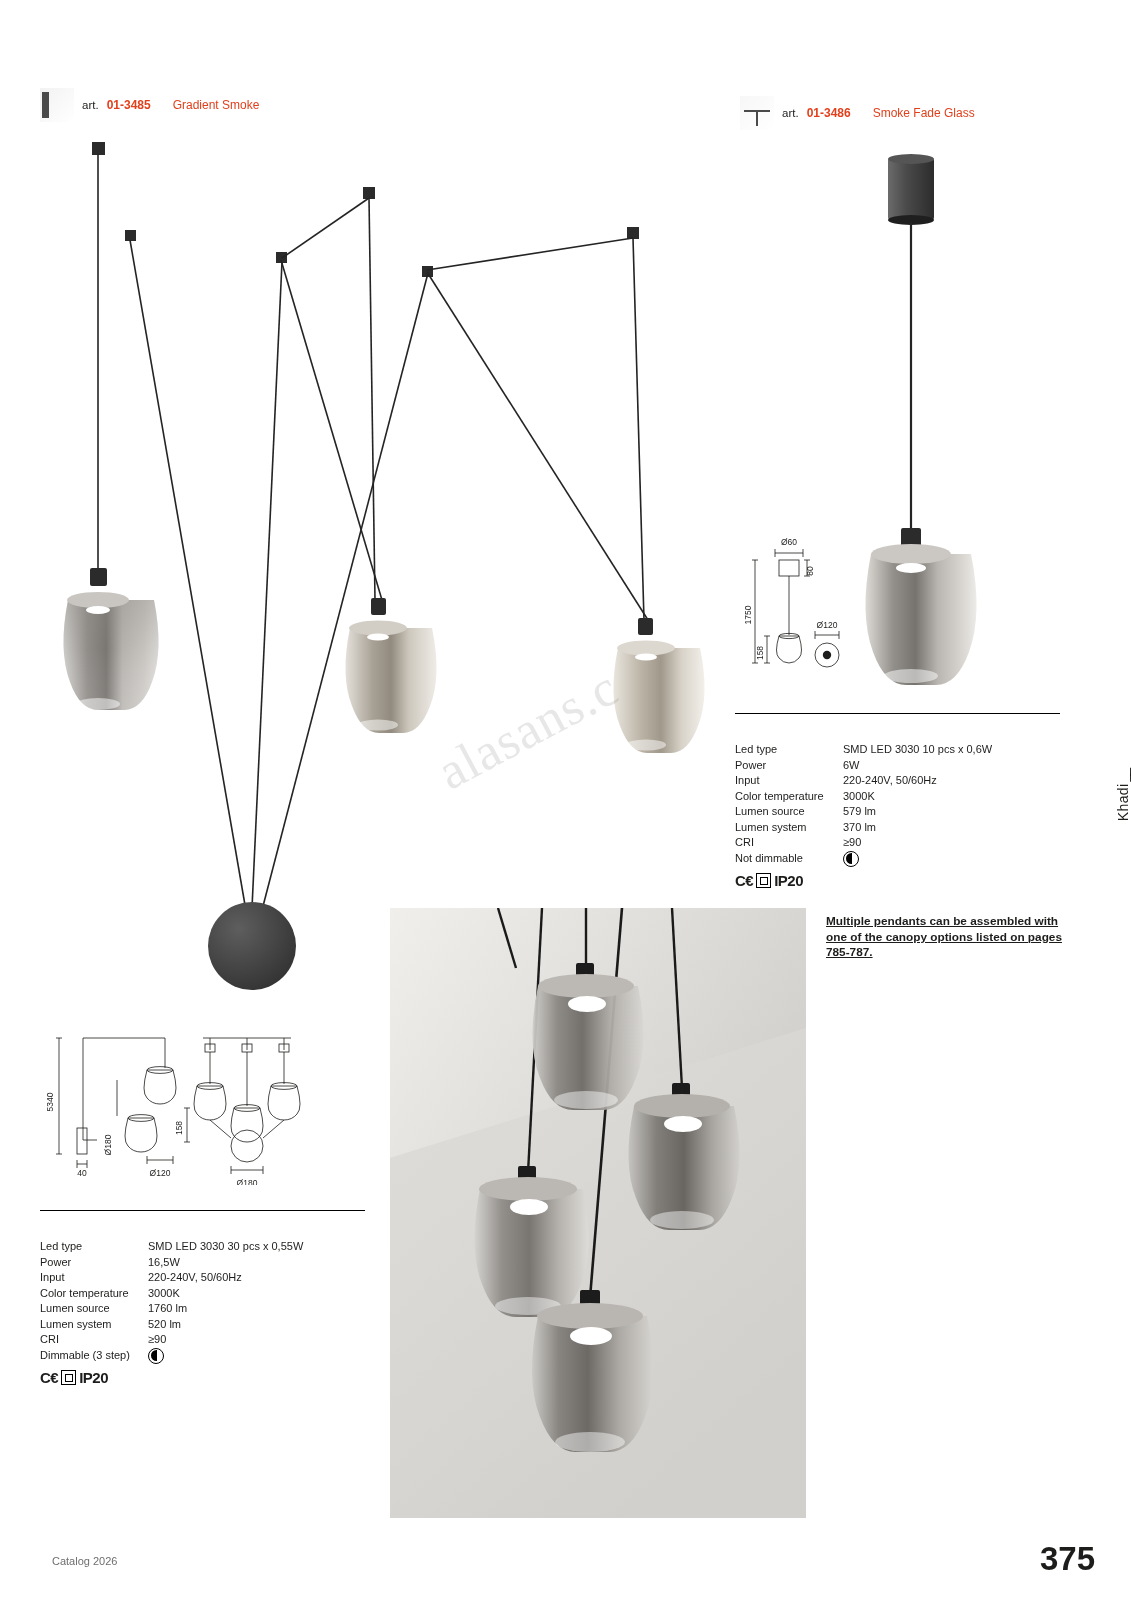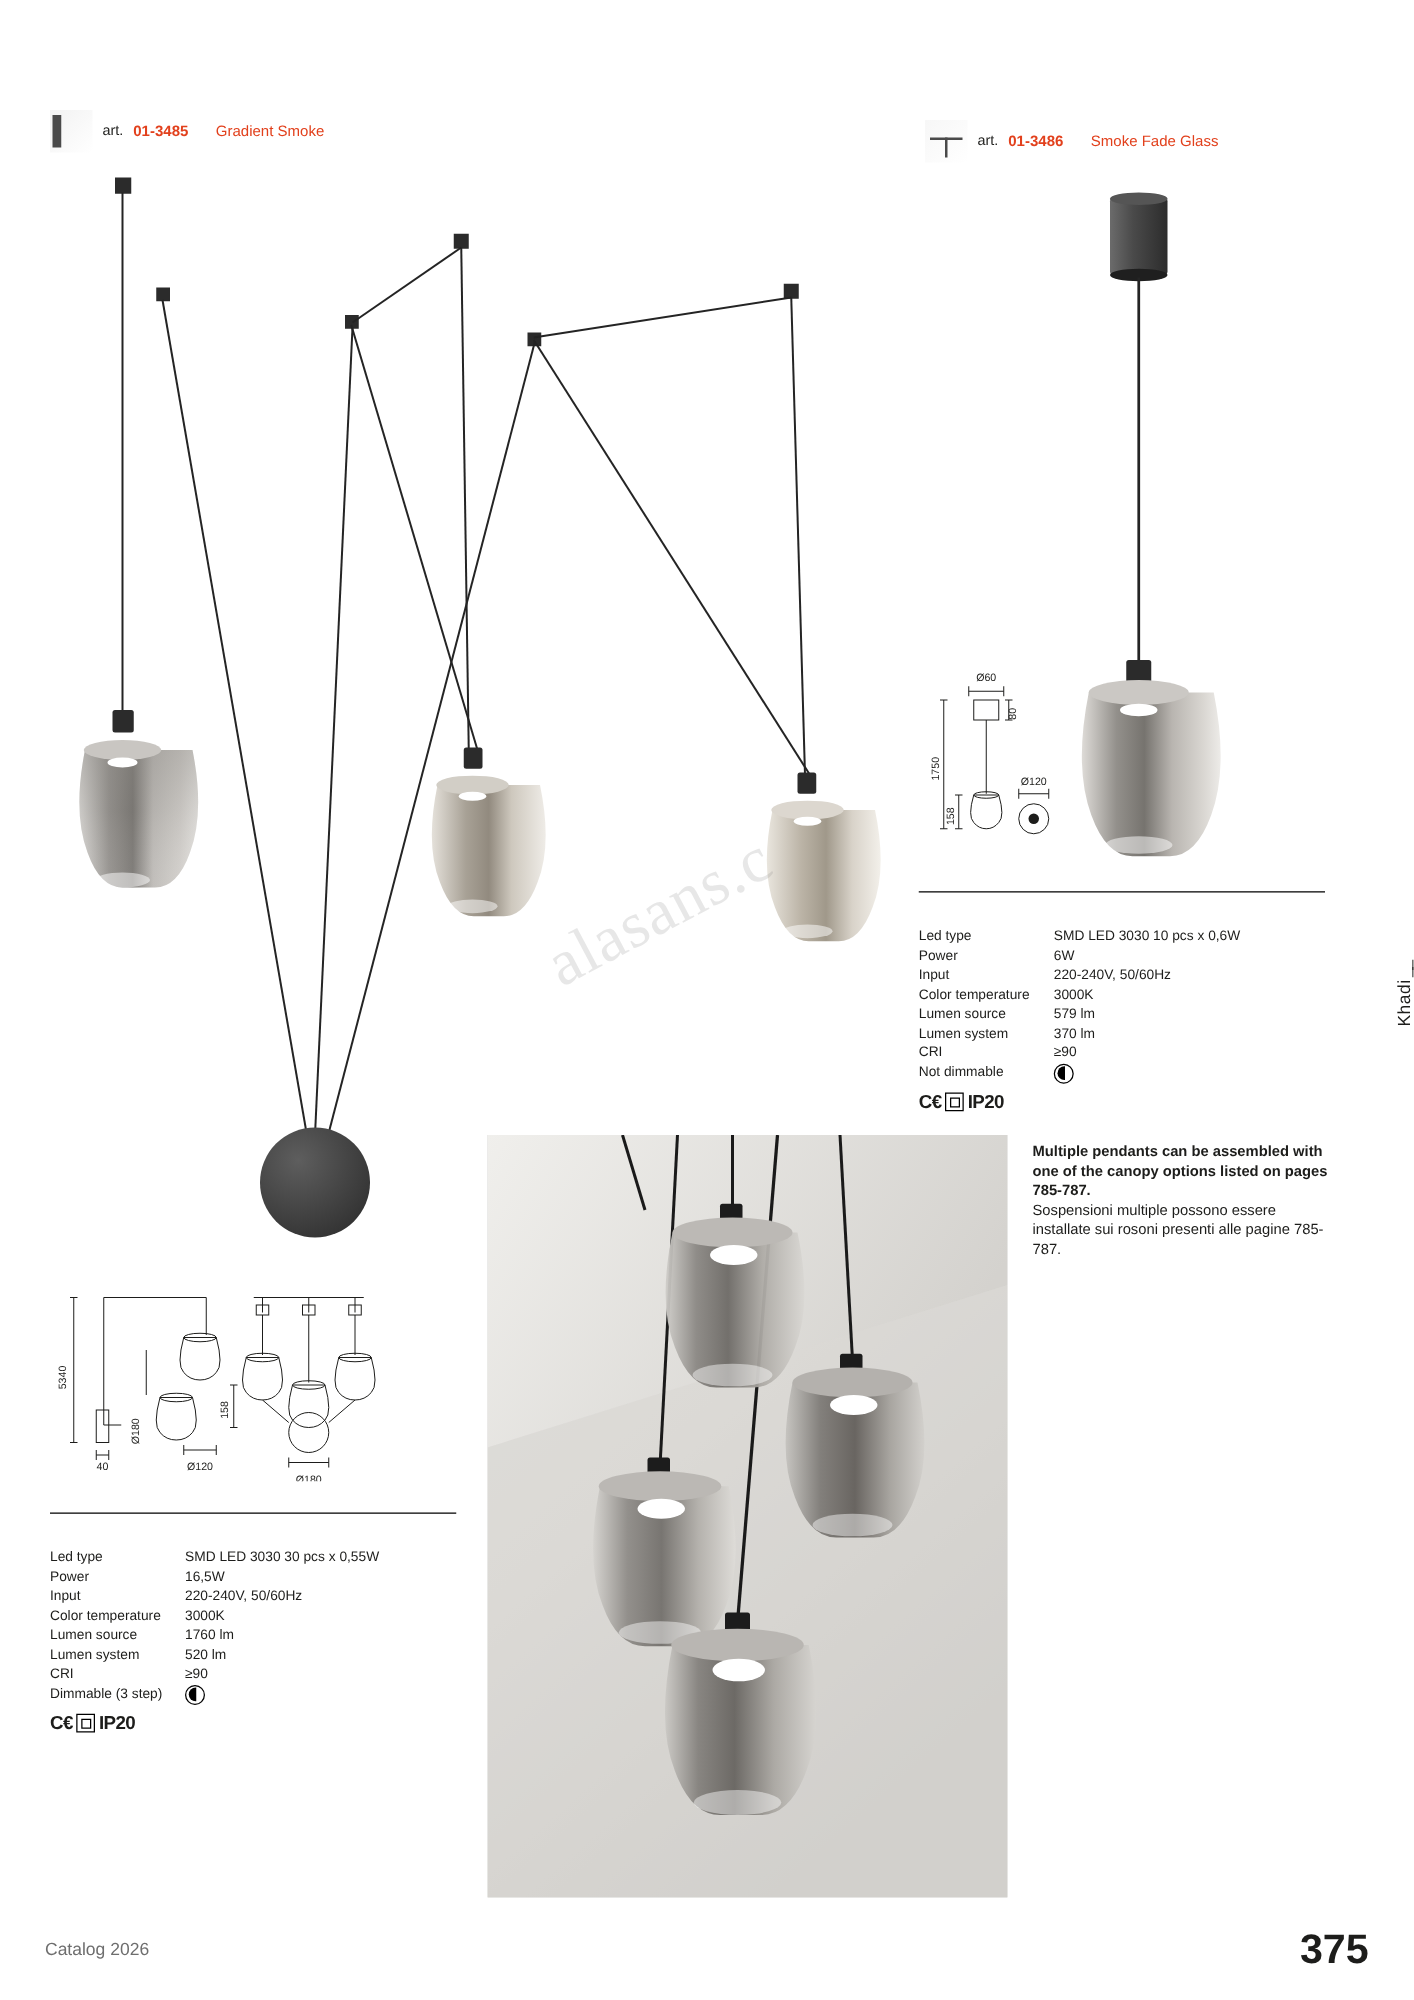--- a/index.html
+++ b/index.html
@@ -41,25 +41,25 @@
   .badge-ip{font-size:15px;font-weight:bold;}
 
   .dim-icon{display:inline-block;width:14px;height:14px;border-radius:50%;border:1.4px solid #000;position:relative;vertical-align:-3px;}
   .dim-icon:after{content:"";position:absolute;left:1.5px;top:1.5px;width:6px;height:11px;background:#000;border-radius:6px 0 0 6px;}
 
   
   .side-label{position:absolute;right:16px;top:770px;transform:rotate(-90deg);transform-origin:right top;
     font-size:14px;letter-spacing:.4px;white-space:nowrap;}
 
   
-  .footer-left{position:absolute;left:36px;bottom:33px;font-size:14px;color:#6e6e6e;}
+  .footer-left{position:absolute;left:52px;bottom:33px;font-size:11px;color:#6e6e6e;}
   .footer-right{position:absolute;right:36px;bottom:22px;font-size:33px;font-weight:bold;}
 
   
-  .note{position:absolute;font-size:11.8px;line-height:15.6px;width:240px;}
+  .note{position:absolute;font-size:11.8px;line-height:15.6px;width:240px;text-decoration:underline;}
   .note b{font-weight:bold;}
 
   
   .draw{position:absolute;}
 
   
   .photo{position:absolute;overflow:hidden;background:#d9d9d7;}
 
   
   .wm{position:absolute;left:430px;top:700px;font-size:52px;color:rgba(120,120,120,.18);
@@ -377,21 +377,20 @@
       </table>
     <div class="badges">
       <span class="badge-ce">C€</span>
       <span class="badge-sq"></span>
       <span class="badge-ip">IP20</span>
     </div>
   </div>
 
   <div class="note" style="left:826px;top:914px;">
     <b>Multiple pendants can be assembled with one of the canopy options listed on pages 785-787.</b>
-    <div>Sospensioni multiple possono essere installate sui rosoni presenti alle pagine 785-787.</div>
   </div>
 
   <div class="photo" style="left:390px;top:908px;width:416px;height:610px;">
     <svg width="416" height="610">
       <defs>
         <linearGradient id="bg" x1="0" y1="0" x2="0.6" y2="1">
           <stop offset="0" stop-color="#e7e6e3"></stop>
           <stop offset="0.45" stop-color="#dedcd8"></stop>
           <stop offset="1" stop-color="#c9c7c3"></stop>
         </linearGradient>

